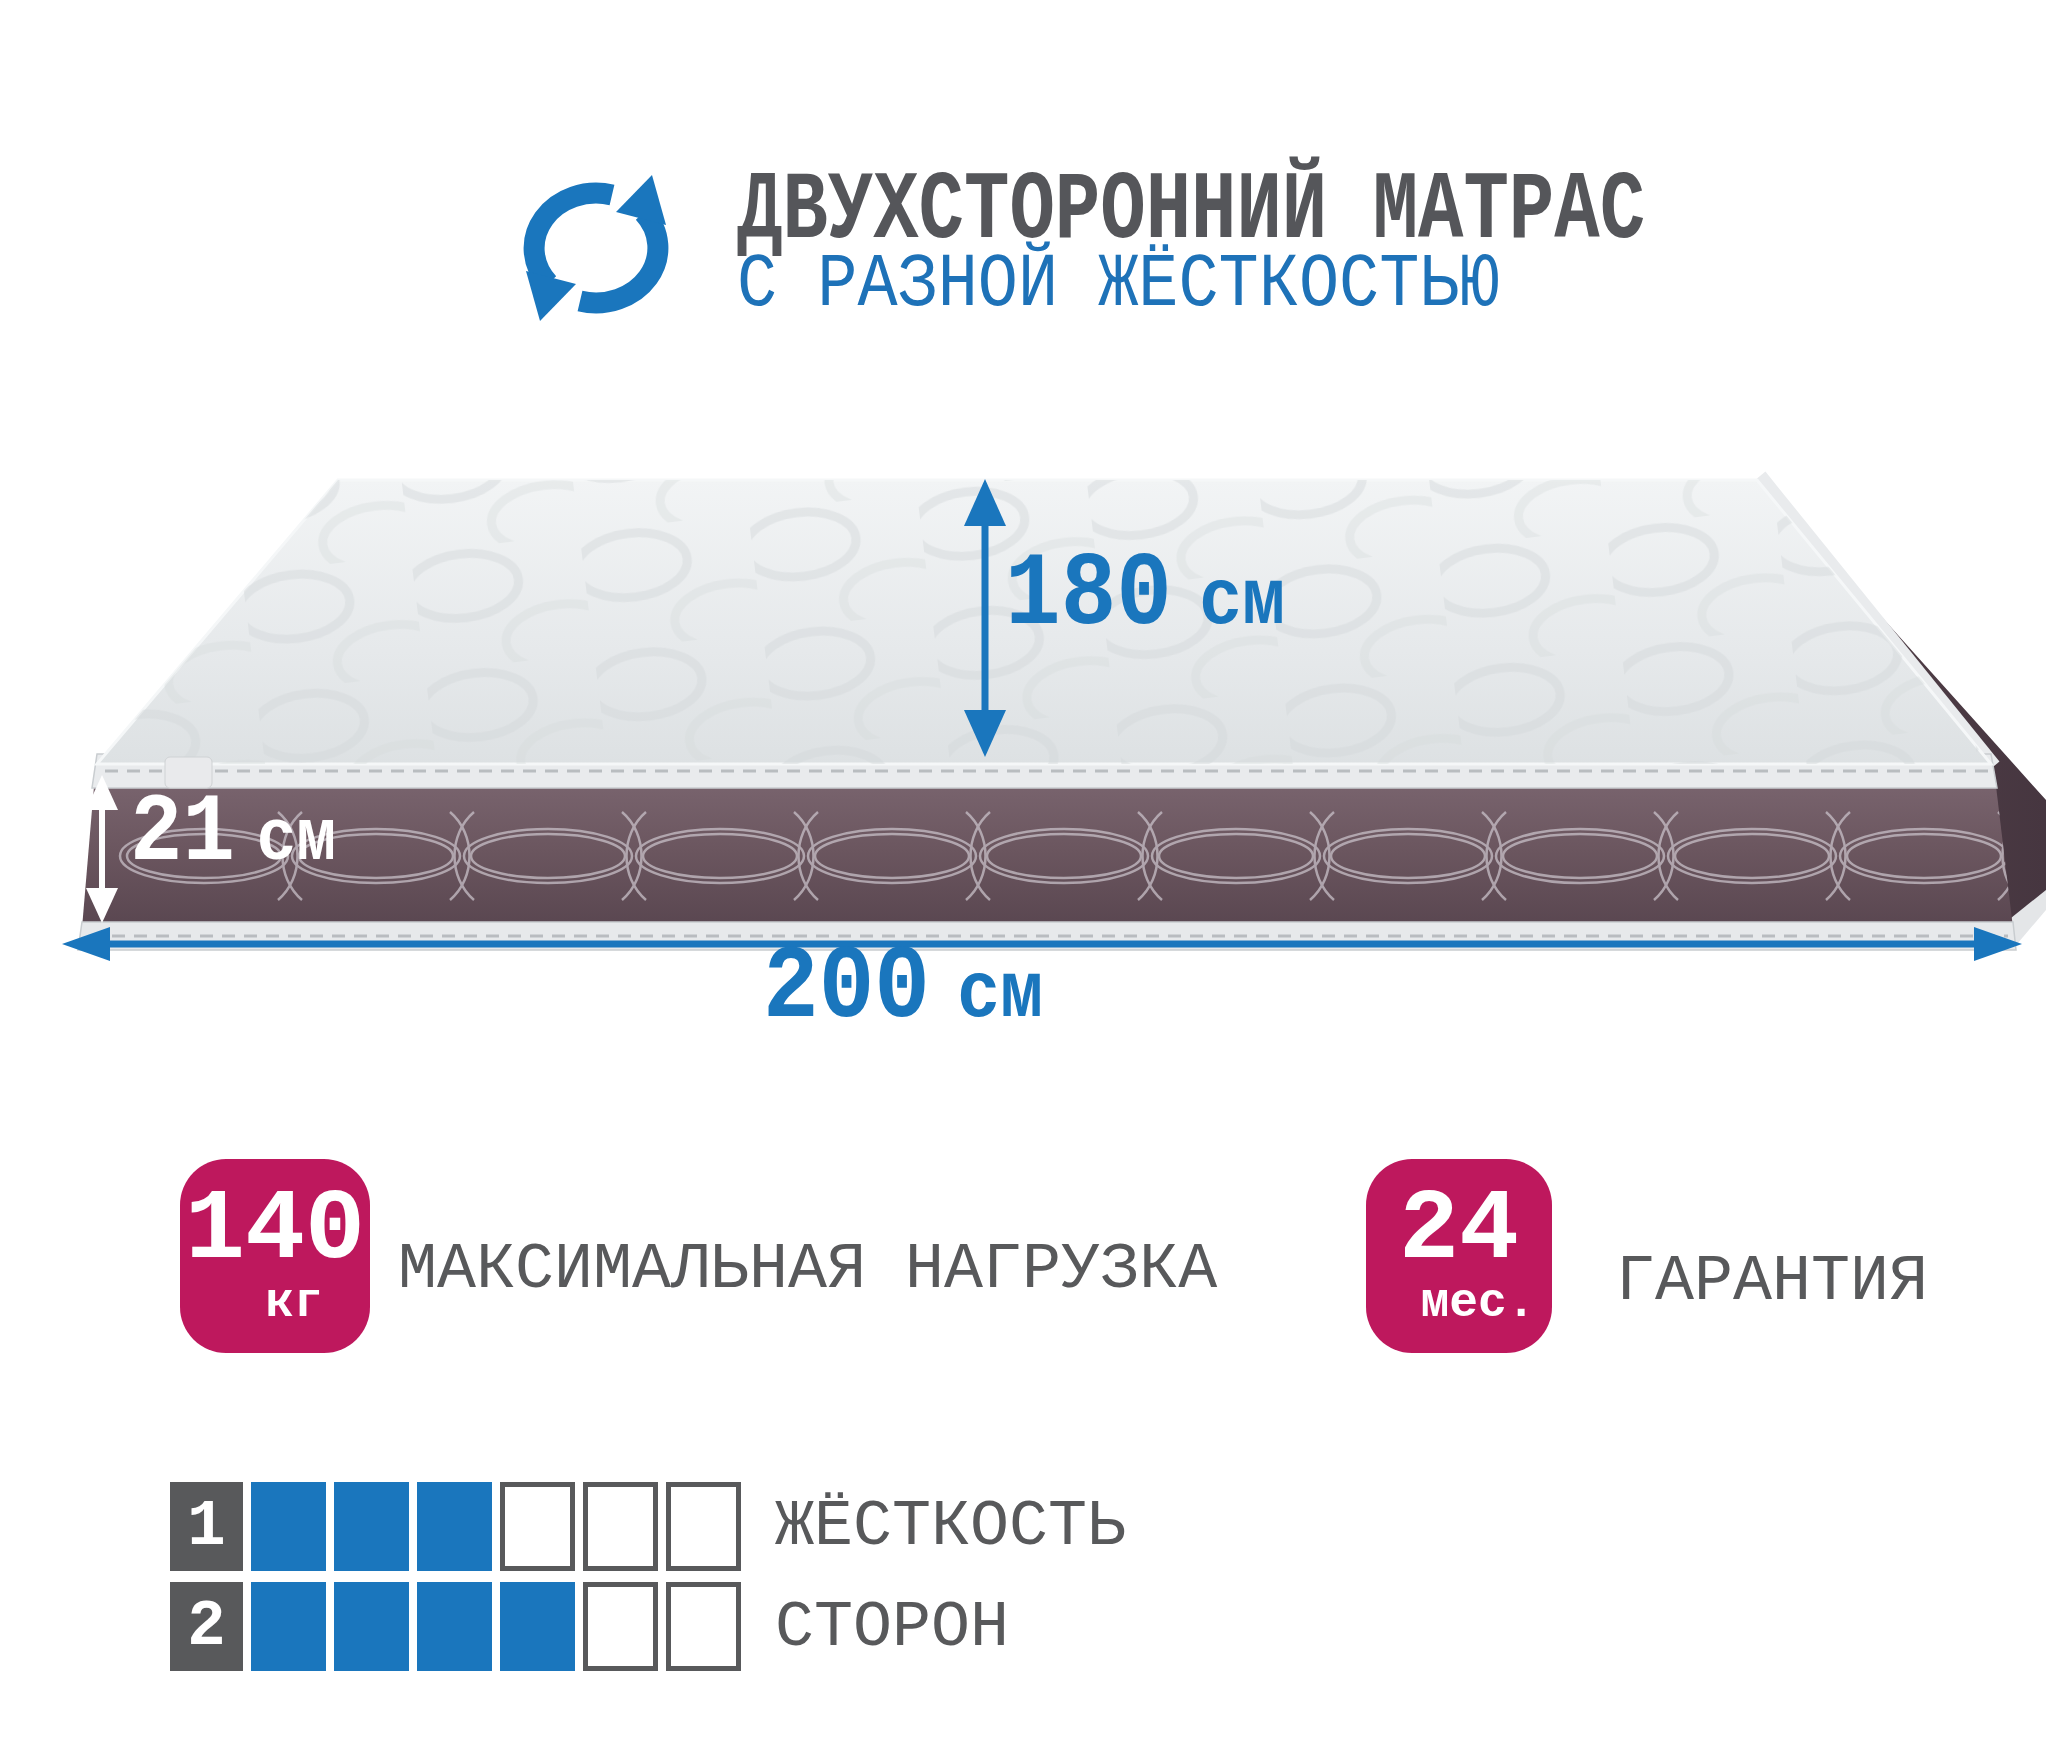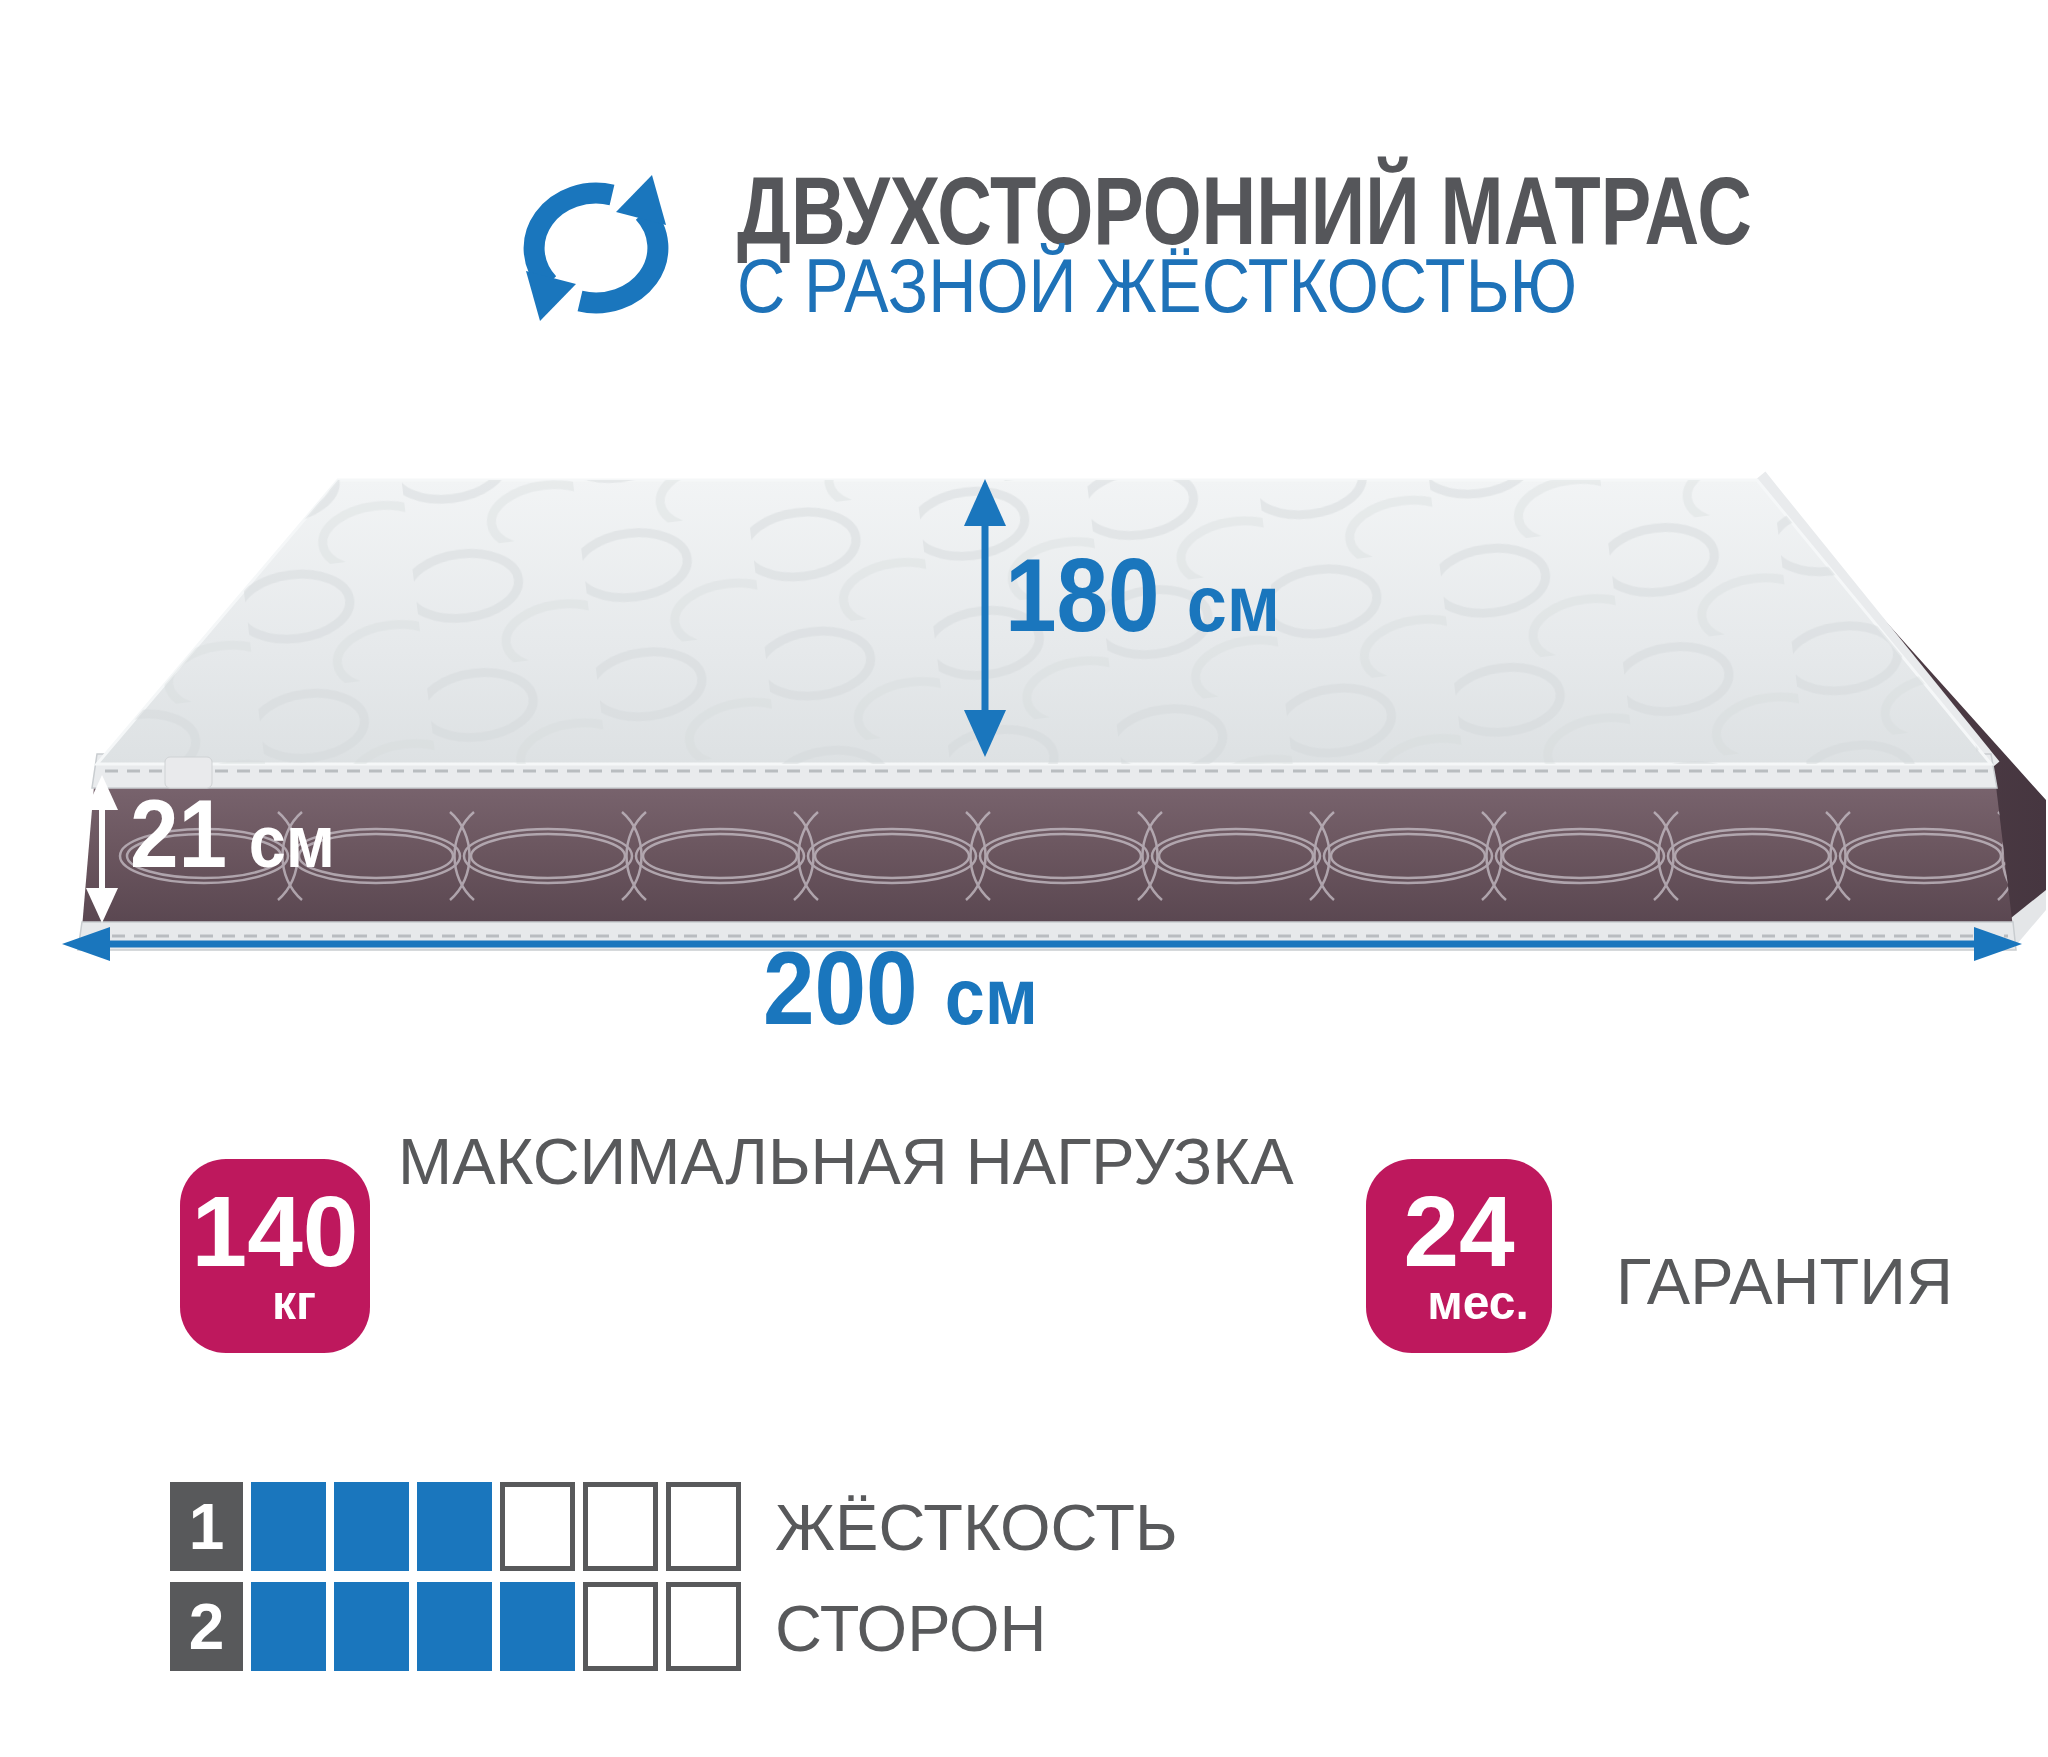--- a/index.html
+++ b/index.html
@@ -1,17 +1,17 @@
 <!DOCTYPE html>
 <html><head>
 <meta charset="utf-8">
 <style>
   html,body{margin:0;padding:0;background:#fff;}
   .canvas{position:relative;width:2048px;height:1757px;background:#ffffff;overflow:hidden;
-          font-family:Liberation Sans, sans-serif;}
+          font-family:Liberation Mono, monospace;}
   .abs{position:absolute;}
   svg{display:block;}
 
   
   .title{left:737px;top:158px;font-size:97px;font-weight:bold;color:#55565a;
          transform:scaleX(0.78);transform-origin:left top;white-space:nowrap;line-height:1.1;}
   .subtitle{left:737px;top:244px;font-size:76px;color:#1e72b8;
          transform:scaleX(0.88);transform-origin:left top;white-space:nowrap;line-height:1.1;}
 
   
@@ -27,21 +27,21 @@
 
   
   .badge{background:#be185d;border-radius:46px;color:#fff;display:flex;flex-direction:column;
          align-items:center;justify-content:center;font-weight:bold;text-align:center;}
   .badge-load{left:180px;top:1159px;width:190px;height:194px;}
   .badge-warranty{left:1366px;top:1159px;width:186px;height:194px;}
   .badge .v{font-size:100px;line-height:0.92;}
   .badge .u{font-size:48px;line-height:1;margin-top:2px;margin-left:38px;}
 
   .gray-text{color:#58595b;font-size:65px;line-height:84px;white-space:nowrap;}
-  .load-text{left:398px;top:1120px;}
+  .load-text{left:398px;top:1228px;}
   .warranty-text{left:1616px;top:1240px;}
 
   
   .firm-row{display:flex;gap:8px;}
   .firm-row-1{left:170px;top:1482px;}
   .firm-row-2{left:170px;top:1582px;}
   .cell{width:75px;height:89px;box-sizing:border-box;}
   .cell.label{width:73px;background:#58595b;color:#fff;display:flex;align-items:center;
               justify-content:center;font-size:64px;font-weight:bold;}
   .cell.filled{background:#1a76bd;}

